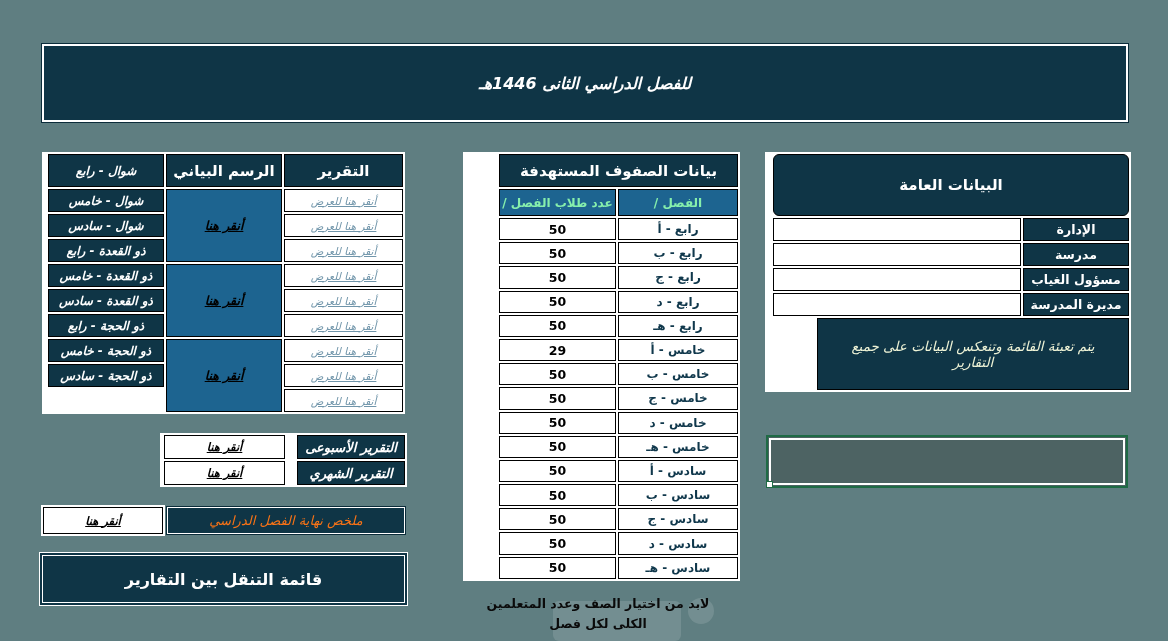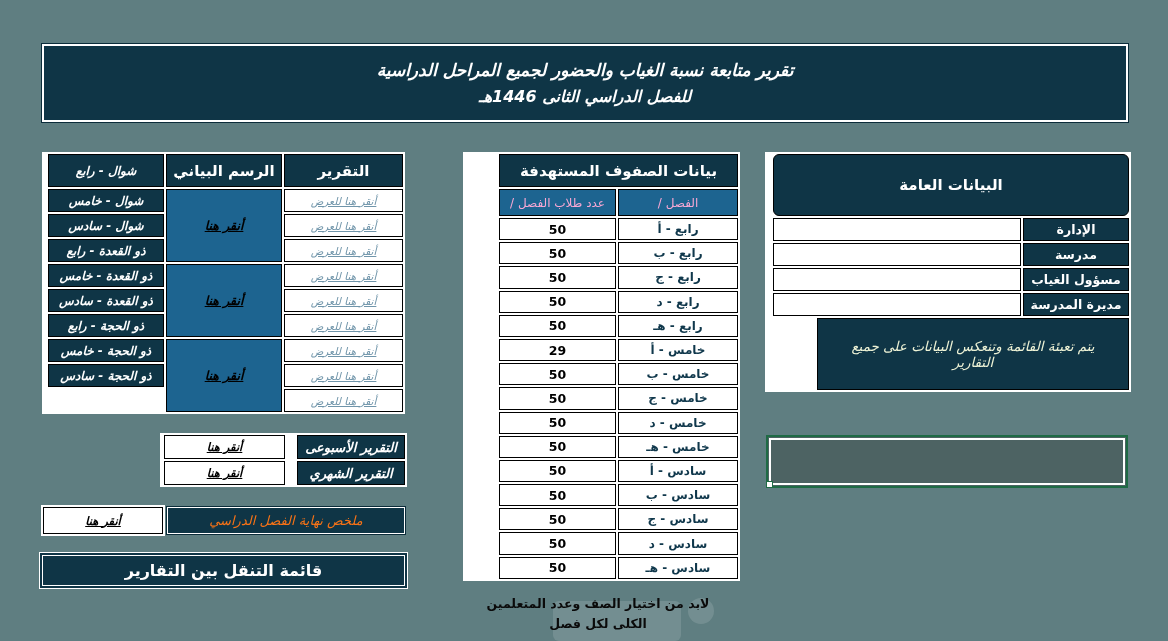--- a/index.html
+++ b/index.html
@@ -59,21 +59,21 @@
   }
 
   
   .classes-table {
     left: 463px; top: 152px; width: 277px;
     grid-template-columns: 120px 117px;
     grid-template-rows: 33px 27px repeat(15, 22.2px);
   }
   .span2 { grid-column: 1 / -1; }
   .tbl-title { font-weight: bold; font-size: 15px; }
-  .blue-hdr { color: #f9a8d4; font-weight: normal; font-size: 12px; }
+  .blue-hdr { color: #86efac; font-weight: bold; font-size: 12px; }
   .class-cell { color: #10384c; font-weight: bold; font-size: 12px; }
   .count-cell { color: #000000; font-weight: bold; font-size: 12.5px; cursor: text; }
 
   
   .general-panel {
     left: 765px; top: 152px; width: 366px;
     grid-template-columns: 106px 248px;
     grid-template-rows: 62px repeat(4, 23px) 72px;
   }
   .gen-title { font-weight: bold; font-size: 15px; border-radius: 6px; }
@@ -124,21 +124,21 @@
   }
   .summary-link-box {
     left: 43px; top: 507px; width: 120px; height: 27px;
     background: #ffffff; border: 1px solid #000000;
     outline: 2px solid #ffffff;
     display: flex; align-items: center; justify-content: center;
   }
 
   
   .nav-banner {
-    left: 42px; top: 555px; width: 363px; height: 31px;
+    left: 42px; top: 555px; width: 363px; height: 48px;
     background: #0f3546;
     border: 1px solid #ffffff;
     box-shadow: 0 0 0 2px #0f3546, 0 0 0 3px #ffffff;
     display: flex; align-items: center; justify-content: center;
     color: #ffffff; font-weight: bold; font-size: 16px;
   }
 
   
   .footer-note {
     left: 448px; top: 594px; width: 300px;
@@ -149,21 +149,20 @@
     background: rgba(255,255,255,0.13);
     border-radius: 6px;
   }
   .wm1 { left: 553px; top: 601px; width: 128px; height: 40px; }
   .wm2 { left: 688px; top: 598px; width: 26px; height: 26px; border-radius: 50%; }
 </style>
 </head>
 <body>
 
 <div class="abs title-banner">
-  <div class="l1">تقرير متابعة نسبة الغياب والحضور لجميع المراحل الدراسية</div>
   <div class="l2">للفصل الدراسي الثانى 1446هـ</div>
 </div>
 
 <div class="abs panel months-table">
   <div class="cell navy hdr">التقرير</div>
   <div class="cell navy hdr">الرسم البياني</div>
 
   <div class="cell navy month-cell">شوال - رابع</div>
   <div class="cell whitecell">
       <span class="report-link">أنقر هنا للعرض</span>

